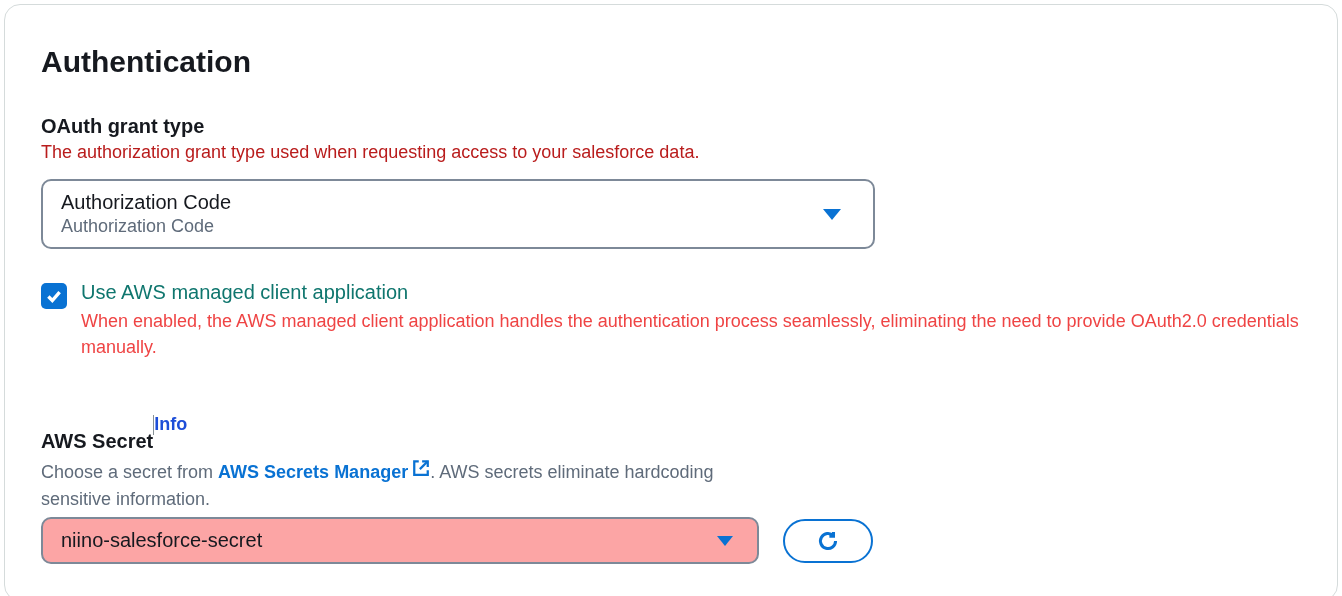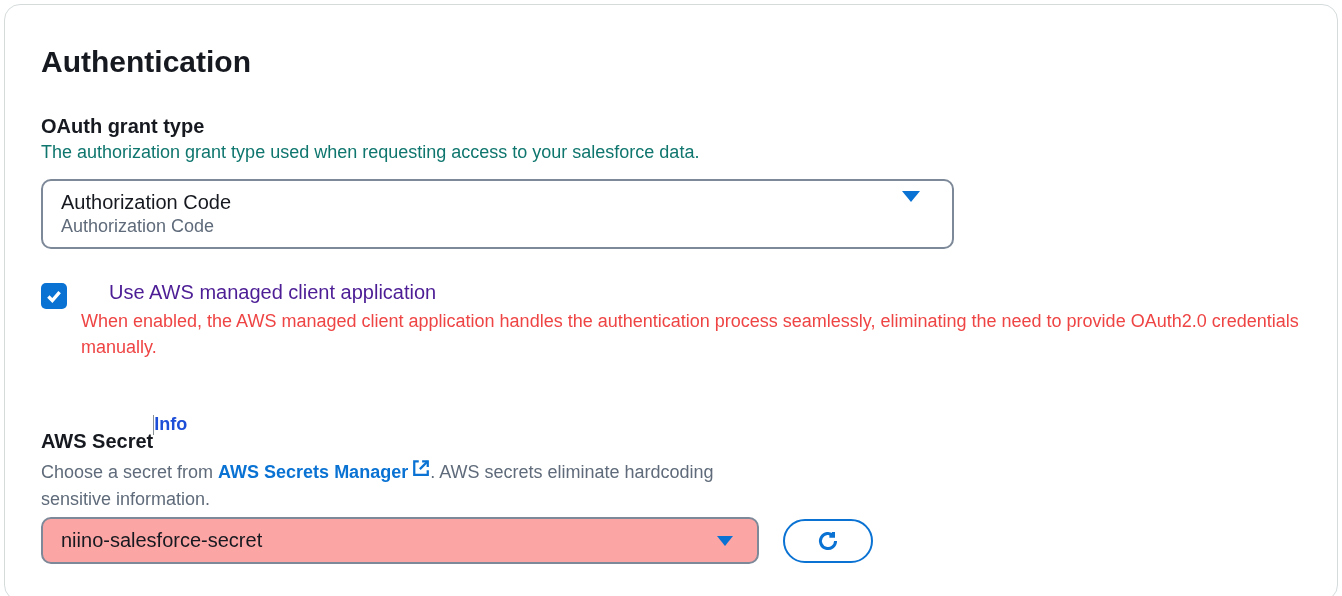--- a/index.html
+++ b/index.html
@@ -27,30 +27,31 @@
     }
     .field-label {
       font-size: 20px;
       font-weight: 700;
       color: #16191f;
       margin-bottom: 2px;
       margin-top: 36px;
     }
     .field-desc {
       font-size: 18px;
-      color: #0f766e;
+      color: #b91c1c;
       margin-bottom: 14px;
       line-height: 1.4;
     }
     .select-box {
       border: 2px solid #7d8998;
       border-radius: 10px;
-      width: 913px;
+      width: 834px;
       padding: 10px 18px;
       display: flex;
+      align-items: center;
       justify-content: space-between;
       cursor: pointer;
       background: #fff;
     }
     .select-text {
       display: flex;
       flex-direction: column;
     }
     .select-primary {
       font-size: 20px;
@@ -100,24 +101,23 @@
       height: 18px;
       stroke: #fff;
       stroke-width: 3;
       fill: none;
     }
     .checkbox-content {
       flex: 1;
     }
     .checkbox-label {
       font-size: 20px;
-      color: #4c1d95;
+      color: #0f766e;
       font-weight: 400;
       margin-bottom: 4px;
-      margin-left: 28px;
     }
     .checkbox-desc {
       font-size: 18px;
       color: #ef4444;
       line-height: 1.45;
     }
     .secret-section {
       margin-top: 34px;
     }
     .label-row {

